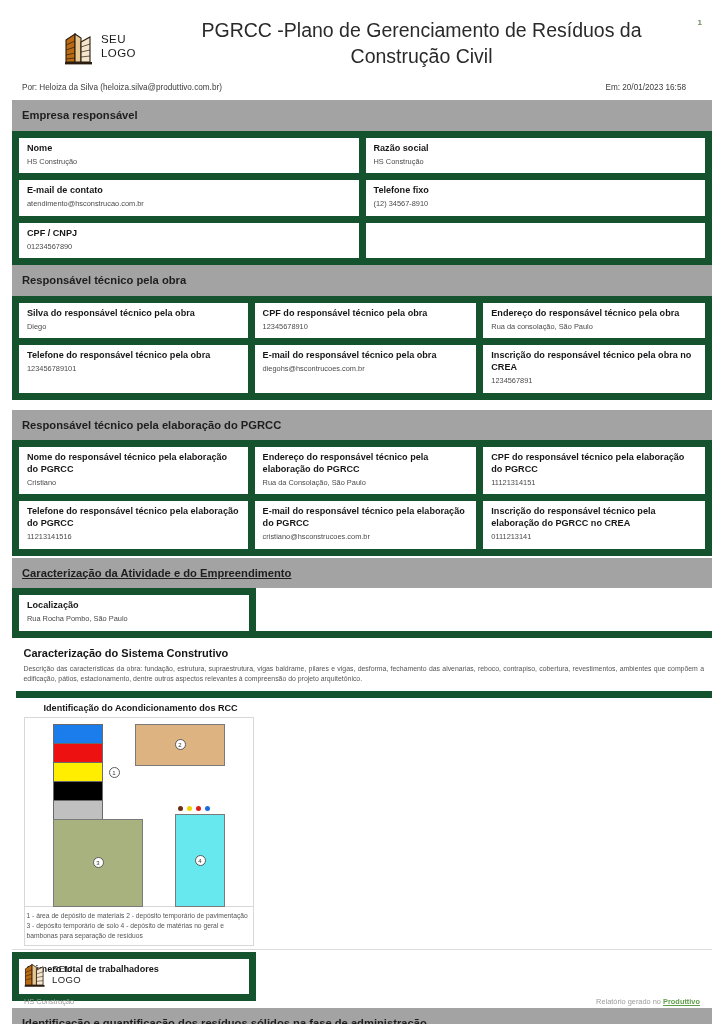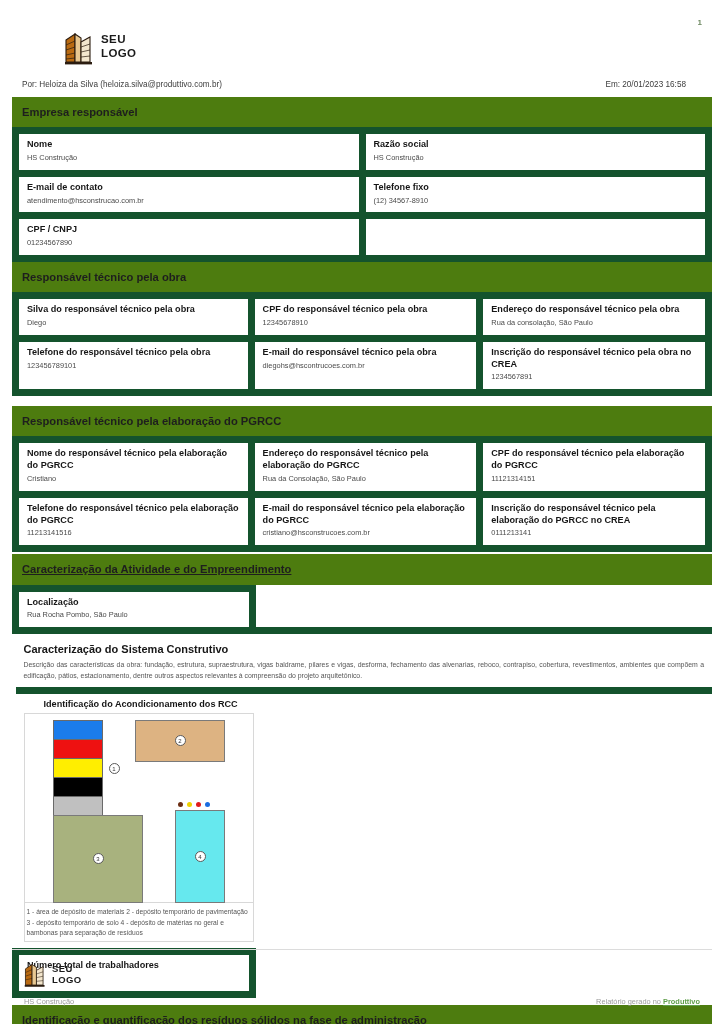--- a/index.html
+++ b/index.html
@@ -13,40 +13,40 @@
   .page { position: relative; width: 724px; height: 1024px; background:#fff; }
 
   
   .doc-header {
     display: flex; align-items: flex-start;
     padding: 18px 22px 0 22px;
     position: relative;
   }
   .logo-block { display:flex; align-items:center; gap:7px; width:185px; padding-top:10px; padding-left:42px;}
   .logo-mark { width:30px; height:38px; flex:0 0 auto;}
-  .logo-text { font-size:11.5px; font-weight:bold; line-height:1.18; letter-spacing:.4px; color:#1a1a1a;}
+  .logo-text { font-size:11.5px; font-weight:normal; line-height:1.18; letter-spacing:.4px; color:#1a1a1a;}
   .doc-title {
     flex:1 1 auto; text-align:center;
     font-size:19.5px; line-height:1.32; font-weight:400; color:#2a2a2a;
     padding-right:40px;
   }
   .page-num {
     position:absolute; right:22px; top:18px;
     font-size:8px; color:#6f8a63; font-weight:bold;
   }
   .byline {
     display:flex; justify-content:space-between;
     padding: 14px 38px 8px 22px;
     font-size:8.2px; color:#3c3c3c;
   }
 
   
   .content { padding: 0 12px; }
   .section-head {
-    background:#4d7c0f;
+    background:#a3a3a3;
     font-size:11.2px; font-weight:bold; color:#1e1e1e;
     padding:9px 10px 9px 10px;
     line-height:1.1;
   }
   .tbl { width:100%; border-collapse:collapse; table-layout:fixed; }
   .tbl td {
     border:7px solid #14532d;
     vertical-align:top;
     padding:5px 8px 6px 8px;
     background:#fff;
@@ -115,20 +115,21 @@
             <line x1="17" y1="24" x2="26" y2="22"></line>
           <line x1="17" y1="29" x2="26" y2="28"></line>
         </g>
         <rect x="1" y="34" width="27" height="2.4" fill="#2b1c10"></rect>
       </svg>
       <div class="logo-text">
         <div>SEU</div>
         <div>LOGO</div>
       </div>
     </div>
+    <div class="doc-title">PGRCC -Plano de Gerenciamento de Resíduos da Construção Civil</div>
     <div class="page-num">1</div>
   </div>
 
   <div class="byline">
     <span>Por: Heloiza da Silva (heloiza.silva@produttivo.com.br)</span>
     <span>Em: 20/01/2023 16:58</span>
   </div>
 
   <div class="content">
 

